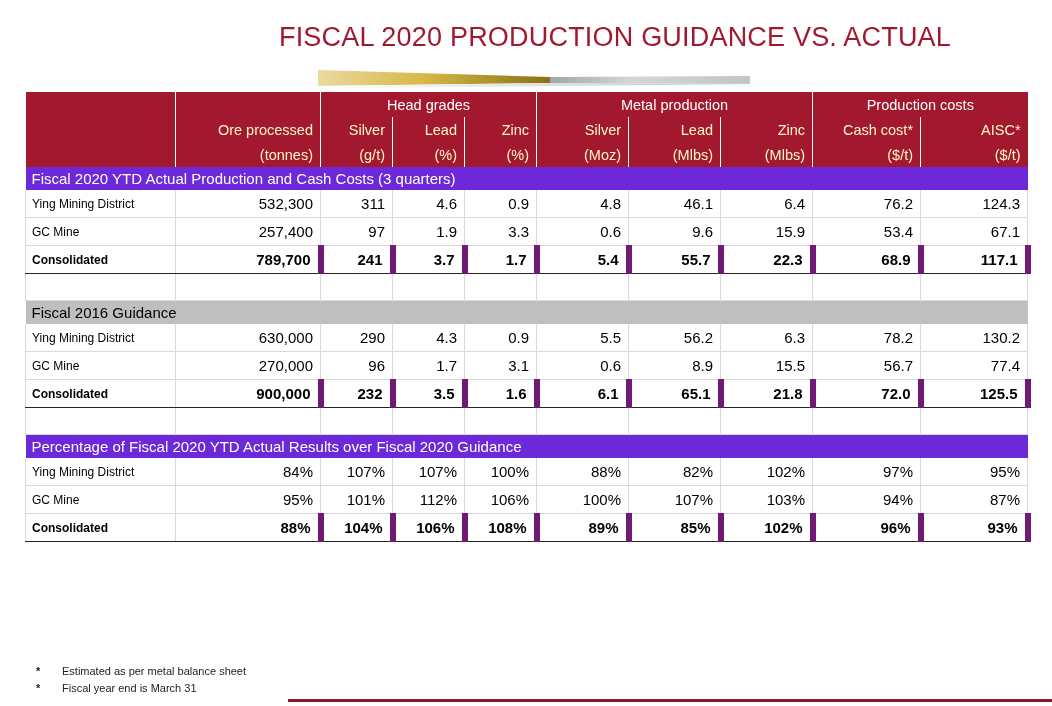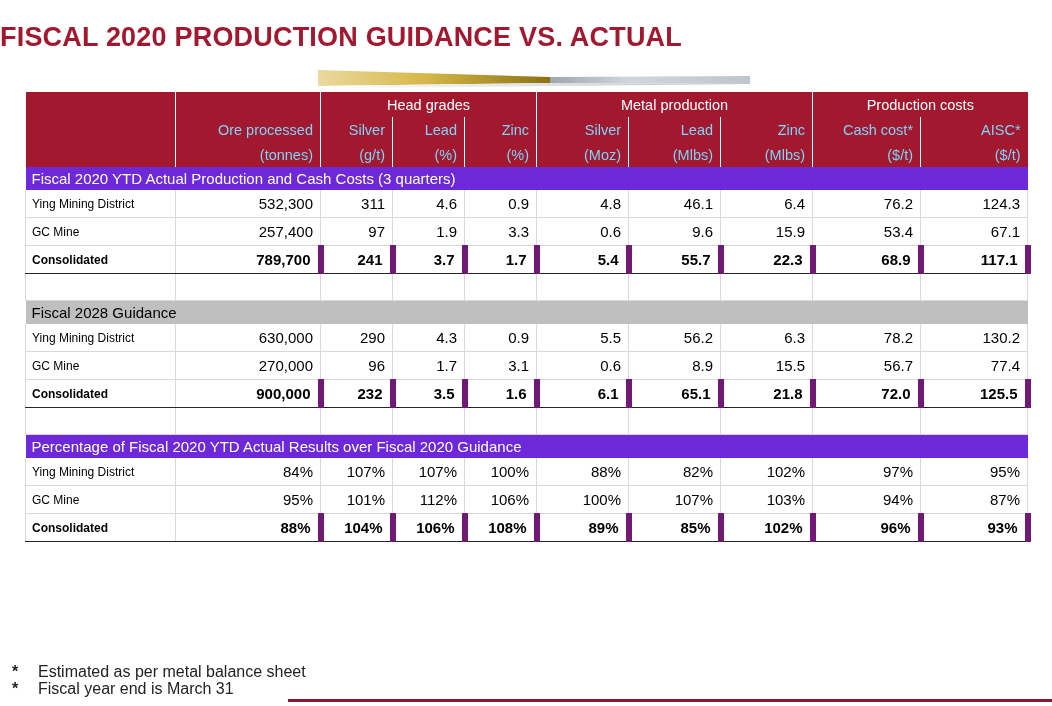--- a/index.html
+++ b/index.html
@@ -14,23 +14,23 @@
     overflow: hidden;
     position: relative;
   }
 
   
   .slide-title {
     position: absolute;
     top: 22px;
     left: 0;
     width: 951px;
-    text-align: left;
+    text-align: right;
     font-size: 27px;
-    font-weight: bold;
+    font-weight: normal;
     letter-spacing: 0.2px;
     color: #A2182E;
     font-family: "Liberation Sans", sans-serif;
   }
 
   
   .swoosh {
     position: absolute;
     left: 300px;
     top: 64px;
@@ -62,21 +62,21 @@
     font-weight: bold;
     font-size: 14.5px;
     height: 25px;
     text-align: center;
     border-left: 1px solid #ffffff;
   }
   .hdr-blank { background: #A2182E; border-left: none; }
 
   .hdr-sub {
     background: #A2182E;
-    color: #7dd3fc;
+    color: #fef9c3;
     font-weight: bold;
     font-size: 14.5px;
     text-align: right;
     padding-right: 7px !important;
     border-left: 1px solid #ffffff;
     height: 25px;
   }
   .hdr-sub.l0 { border-left: none; }
 
   
@@ -132,23 +132,23 @@
     height: 26px;
     background: #ffffff;
     border-left: 1px solid #D9D9D9;
     border-right: 1px solid #D9D9D9;
     border-bottom: 1px solid #D9D9D9;
   }
 
   
   .footnotes {
     position: absolute;
-    left: 12px;
+    left: 36px;
     top: 663px;
-    font-size: 16px;
+    font-size: 11px;
     color: #222222;
     line-height: 17px;
   }
   .footnote-row { white-space: nowrap; }
   .fn-star {
     display: inline-block;
     width: 26px;
     font-weight: bold;
   }
 
@@ -288,21 +288,21 @@
         <td></td>
         <td></td>
         <td></td>
         <td></td>
         <td></td>
         <td></td>
         <td></td>
         <td></td>
       </tr>
       <tr>
-        <td class="banner-gray" colspan="10">Fiscal 2028 Guidance</td>
+        <td class="banner-gray" colspan="10">Fiscal 2016 Guidance</td>
       </tr>
       <tr class="">
         <td class="lbl">Ying Mining District</td>
         <td class="num">630,000</td>
         <td class="num">290</td>
         <td class="num">4.3</td>
         <td class="num">0.9</td>
         <td class="num">5.5</td>
         <td class="num">56.2</td>
         <td class="num">6.3</td>

